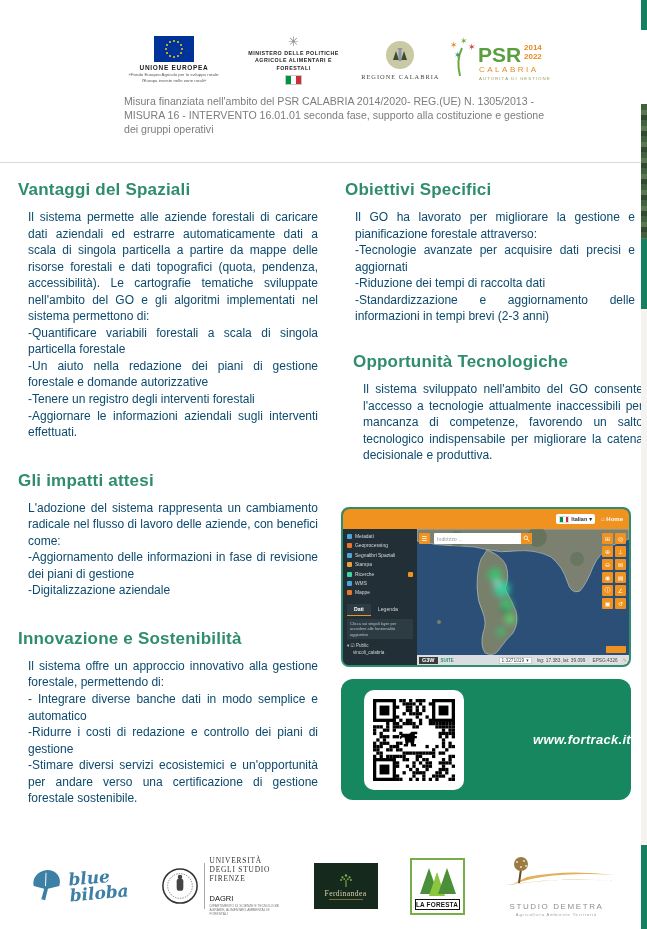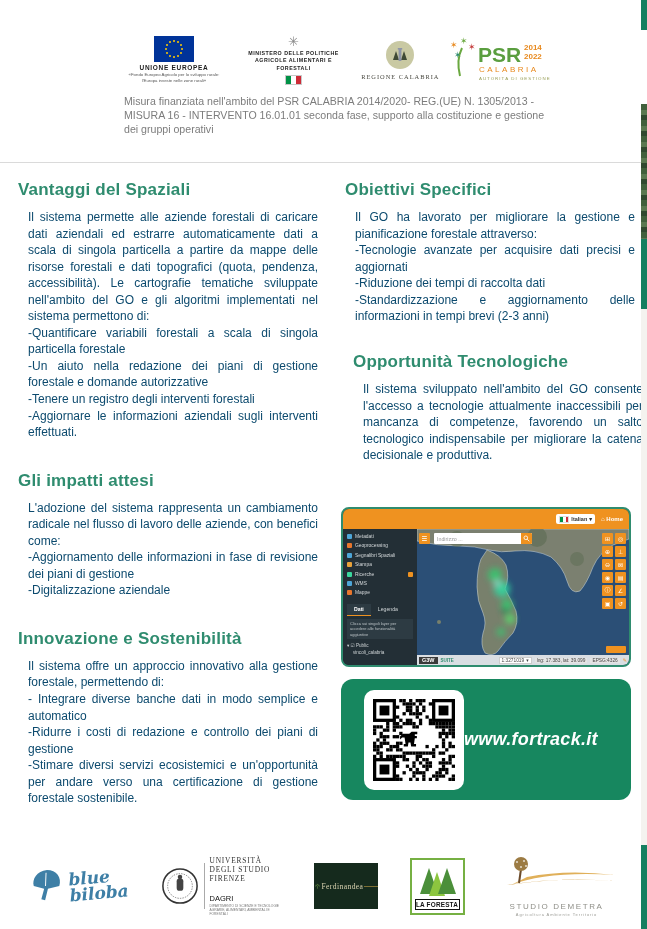--- a/index.html
+++ b/index.html
@@ -86,36 +86,36 @@
   .coords-box{background:#e4e4e4;padding:0 2px}
   .epsg-box{background:#e4e4e4;padding:0 2px}
   .status-pen{color:#ef9220;font-size:5px}
 
   
   .qrbox{position:absolute;left:341px;top:679px;width:290px;height:121px;background:#17875f;
          border-radius:12px;display:flex;align-items:center}
   .qrcard{width:100px;height:100px;background:#fff;border-radius:10px;margin-left:23px;
           display:flex;align-items:center;justify-content:center;flex:none}
   .qr-svg{width:82px;height:82px}
-  .qrurl{flex:1;text-align:left;color:#fff;font-size:18px;font-weight:bold;
+  .qrurl{flex:1;text-align:right;color:#fff;font-size:13px;font-weight:bold;
          font-style:italic;letter-spacing:.3px}
 
   
   .partners{position:absolute;left:0;top:843px;width:647px;height:86px;display:flex;
             align-items:center;justify-content:center;gap:32px}
   .pb{display:flex;align-items:center;gap:5px}
   .pb-text{font-family:"DejaVu Serif",serif;font-style:italic;font-weight:bold;color:#3e7fa6;
            font-size:17px;line-height:.92;transform:rotate(-5deg)}
   .pu{display:flex;align-items:center;gap:5px}
   .pu-div{width:1px;height:46px;background:#aaa}
   .pu-col{display:flex;flex-direction:column}
   .pu-uni{font-size:7.4px;letter-spacing:.8px;color:#333;line-height:1.25;font-family:"Liberation Serif",serif}
   .pu-dagri{font-size:7.5px;font-weight:normal;color:#111;margin-top:10px}
   .pu-desc{font-size:3.3px;color:#777;width:72px;line-height:1.25;margin-top:1px}
-  .pf{width:64px;height:46px;background:#152a1d;display:flex;flex-direction:row;
+  .pf{width:64px;height:46px;background:#152a1d;display:flex;flex-direction:column;
       align-items:center;justify-content:center;gap:1px}
   .pf-name{color:#d9d2b0;font-family:"Liberation Serif",serif;font-size:7.6px;letter-spacing:.4px}
   .pf-line{width:34px;height:1px;background:#a98d3f;opacity:.7}
   .pl{width:55px;height:57px;background:#fff;border:2px solid #76b043;position:relative;box-sizing:border-box}
   .pl-label{position:absolute;left:3px;right:3px;bottom:3px;border:1.5px solid #111;background:#fff;
             font-size:6.4px;font-weight:bold;text-align:center;padding:1px 0;letter-spacing:.2px;color:#111}
   .pd{display:flex;flex-direction:column;align-items:center}
   .pd-name{font-size:8px;color:#8f8f88;letter-spacing:1.6px;margin-top:17px}
   .pd-tag{font-size:4px;color:#9a9a94;letter-spacing:.9px;margin-top:1px}
 

